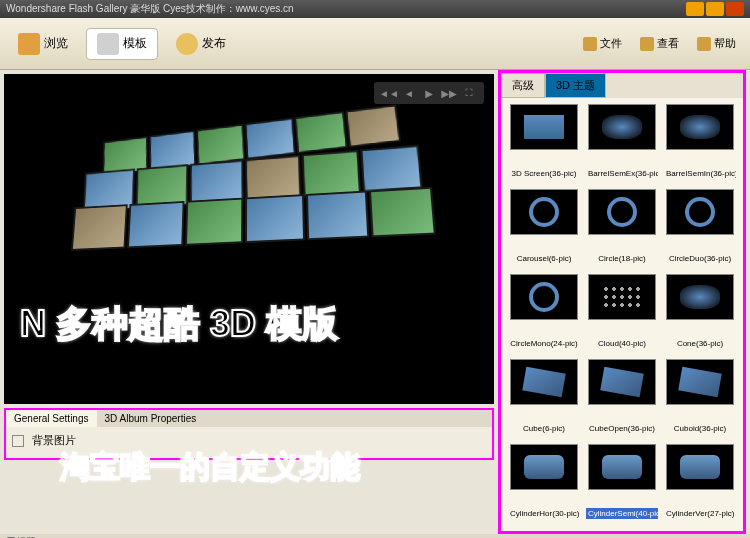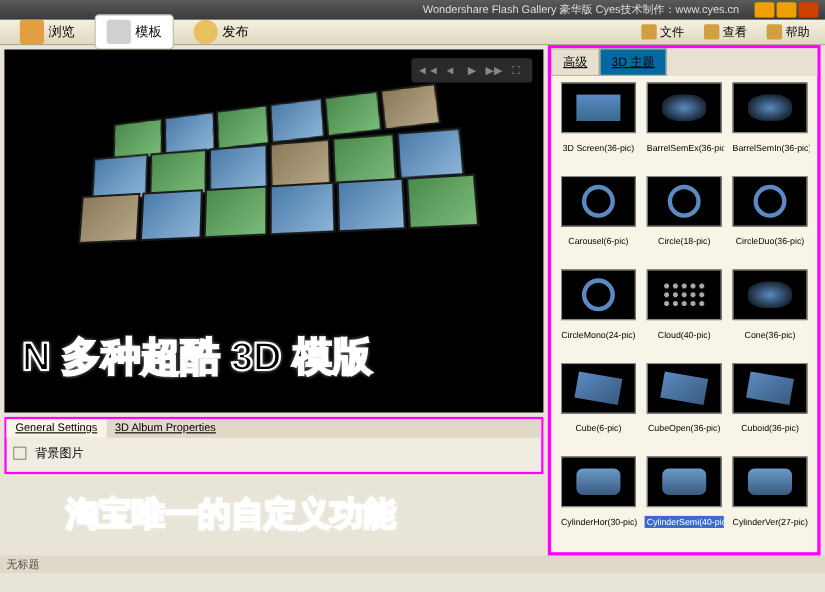--- a/index.html
+++ b/index.html
@@ -1,21 +1,21 @@
 <!DOCTYPE html>
 <html><head>
 <meta charset="utf-8">
 <style>
 * { margin: 0; padding: 0; box-sizing: border-box; font-family: "Microsoft YaHei", Arial, sans-serif; }
 body { width: 750px; height: 538px; background: #e8e4d8; overflow: hidden; position: relative; }
-.titlebar { height: 18px; background: linear-gradient(#5a5a5a,#3a3a3a); color: #ddd; font-size: 10px; display: flex; align-items: center; padding: 0 6px; justify-content: flex-end; gap: 14px; }
+.titlebar { height: 18px; background: linear-gradient(#5a5a5a,#3a3a3a); color: #ddd; font-size: 10px; display: flex; align-items: center; padding: 0 6px; justify-content: space-between; gap: 14px; }
 .titlebar-right { display: flex; gap: 2px; }
 .tb-btn { width: 18px; height: 14px; background: #f0a000; border-radius: 2px; }
 .tb-btn.close { background: #d04000; }
-.toolbar { height: 23px; background: linear-gradient(#f5f0e0,#e0d8c0); display: flex; align-items: center; padding: 0 8px; border-bottom: 1px solid #b0a890; }
+.toolbar { height: 52px; background: linear-gradient(#f5f0e0,#e0d8c0); display: flex; align-items: center; padding: 0 8px; border-bottom: 1px solid #b0a890; }
 .tool-btn { display: flex; align-items: center; gap: 4px; padding: 4px 10px; margin-right: 8px; border-radius: 4px; cursor: pointer; font-size: 12px; }
 .tool-btn.active { background: #fff; border: 1px solid #c0b8a0; }
 .tool-icon { width: 22px; height: 22px; border-radius: 3px; }
 .browse-icon { background: #e0a040; }
 .template-icon { background: #d0d0d0; }
 .publish-icon { background: #e8c060; border-radius: 50%; }
 .toolbar-right { margin-left: auto; display: flex; gap: 6px; }
 .tr-btn { display: flex; align-items: center; gap: 3px; font-size: 11px; padding: 2px 6px; cursor: pointer; }
 .tr-icon { width: 14px; height: 14px; background: #d0a040; border-radius: 2px; }
 .main { display: flex; height: 464px; }
@@ -27,36 +27,36 @@
 .cg-row { display: flex; gap: 2px; transform-origin: center; }
 .cg-row:nth-child(1) { transform: translateY(0px) scale(0.85) rotateZ(-3deg); }
 .cg-row:nth-child(2) { transform: translateY(-5px) scale(0.95) rotateZ(-1deg); }
 .cg-row:nth-child(3) { transform: translateY(-10px) scale(1.0); }
 .cg-cell { width: 60px; height: 48px; background: linear-gradient(135deg,#4a7ba8,#8db4d8); border: 2px solid #1a1a1a; }
 .cg-cell.green { background: linear-gradient(135deg,#4a8a4a,#7aba7a); }
 .cg-cell.brown { background: linear-gradient(135deg,#8a7a5a,#b8a888); }
 .overlay1 { position: absolute; top: 300px; left: 20px; font-size: 36px; font-weight: bold; color: #000000; -webkit-text-stroke: 2px #fff; text-shadow: 0 0 4px #fff; z-index: 10; }
 .overlay2 { position: absolute; top: 447px; left: 60px; font-size: 30px; font-weight: bold; color: #ff50ff; -webkit-text-stroke: 2px #fff; text-shadow: 0 0 4px #fff; z-index: 10; }
 .settings { margin: 0 4px; border: 2px solid #ff00ff; background: #f0ece0; }
-.settings-tabs { display: flex; background: #e0d8c8; font-size: 10px; text-decoration: underline; }
+.settings-tabs { display: flex; background: #e0d8c8; font-size: 10px; }
 .s-tab { padding: 3px 8px; cursor: pointer; }
 .s-tab.active { background: #f8f4e8; }
 .settings-body { padding: 6px; font-size: 11px; }
 .s-row { display: flex; align-items: center; gap: 8px; margin-bottom: 4px; }
 .s-check { width: 12px; height: 12px; border: 1px solid #888; }
 .s-swatch { width: 120px; height: 16px; border: 1px solid #999; background: #fff; }
 .right-panel { width: 248px; border: 3px solid #ff00ff; background: #f8f4e8; display: flex; flex-direction: column; }
 .rp-tabs { display: flex; font-size: 11px; background: #e8e0d0; }
-.rp-tab { padding: 4px 10px; cursor: pointer; border: 1px solid #c0b8a0; text-decoration: underline; }
+.rp-tab { padding: 4px 10px; cursor: pointer; border: 1px solid #c0b8a0; }
 .rp-tab.active { background: #0369a1; }
 .thumbs { flex: 1; overflow-y: auto; padding: 6px; display: grid; grid-template-columns: repeat(3,1fr); gap: 4px; }
 .thumb { display: flex; flex-direction: column; align-items: center; cursor: pointer; }
 .thumb-img { width: 68px; height: 46px; background: #000; border: 1px solid #888; position: relative; display: flex; align-items: center; justify-content: center; }
 .thumb.selected .thumb-label { background: #3a6acc; color: #fff; }
-.thumb-label { font-size: 8px; text-align: center; margin-top: 8px; padding: 1px 2px; white-space: nowrap; overflow: hidden; max-width: 72px; }
+.thumb-label { font-size: 8px; text-align: center; margin-top: 18px; padding: 1px 2px; white-space: nowrap; overflow: hidden; max-width: 72px; }
 .thumb-shape { width: 40px; height: 24px; }
 .sh-screen { background: linear-gradient(#5a8ac0,#3a6a90); }
 .sh-barrel { background: radial-gradient(ellipse,#5a8ac0,#000); border-radius: 40%; }
 .sh-circle { width: 30px; height: 30px; border: 4px solid #5a8ac0; border-radius: 50%; background: transparent; }
 .sh-cube { background: linear-gradient(135deg,#5a8ac0,#3a5a80); transform: rotate(10deg); }
 .sh-cylinder { background: linear-gradient(#6a9ac8,#3a5a80); border-radius: 6px; }
 .sh-dots { background: radial-gradient(circle,#aaa 2px,transparent 2px); background-size: 8px 8px; }
 .statusbar { height: 16px; background: #e0d8c8; font-size: 10px; padding: 1px 6px; color: #555; }
 </style>
 </head>

